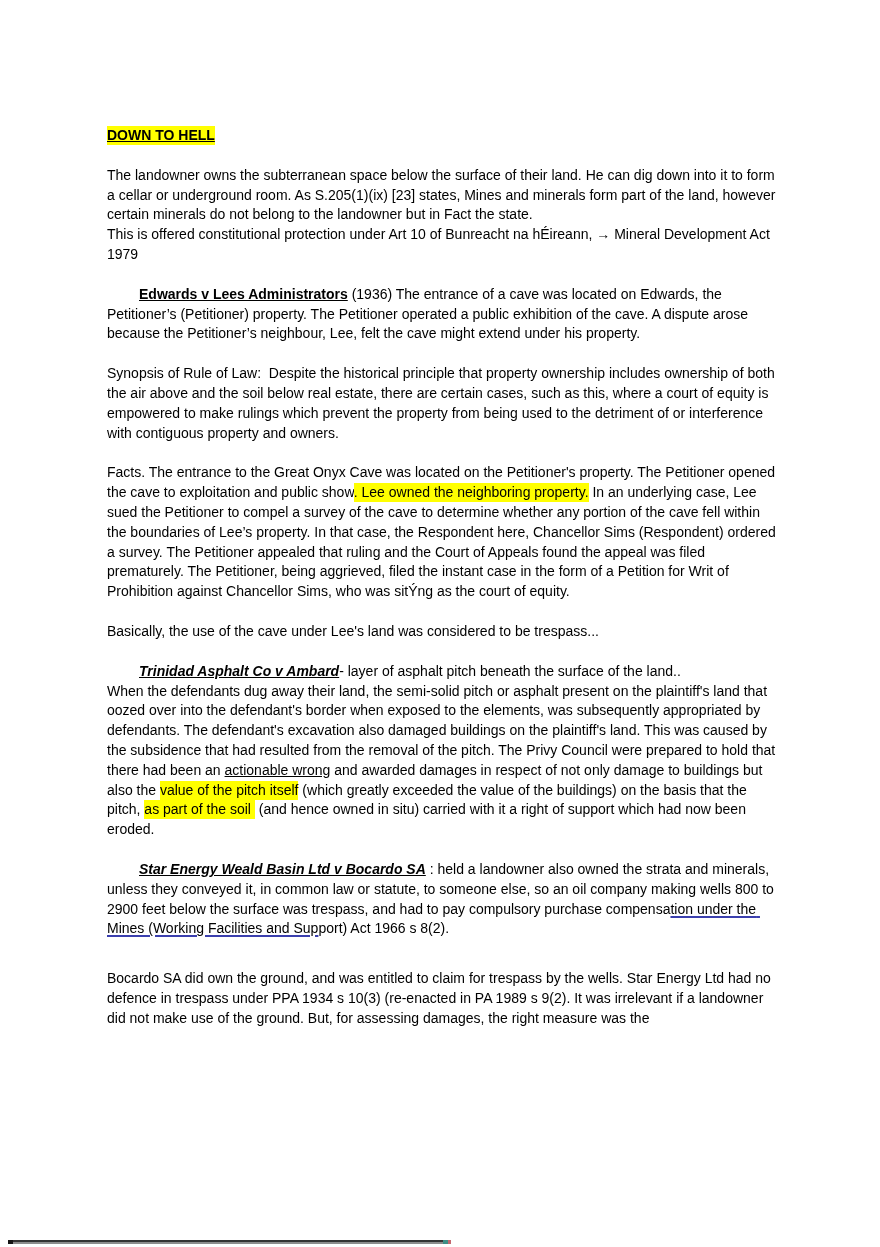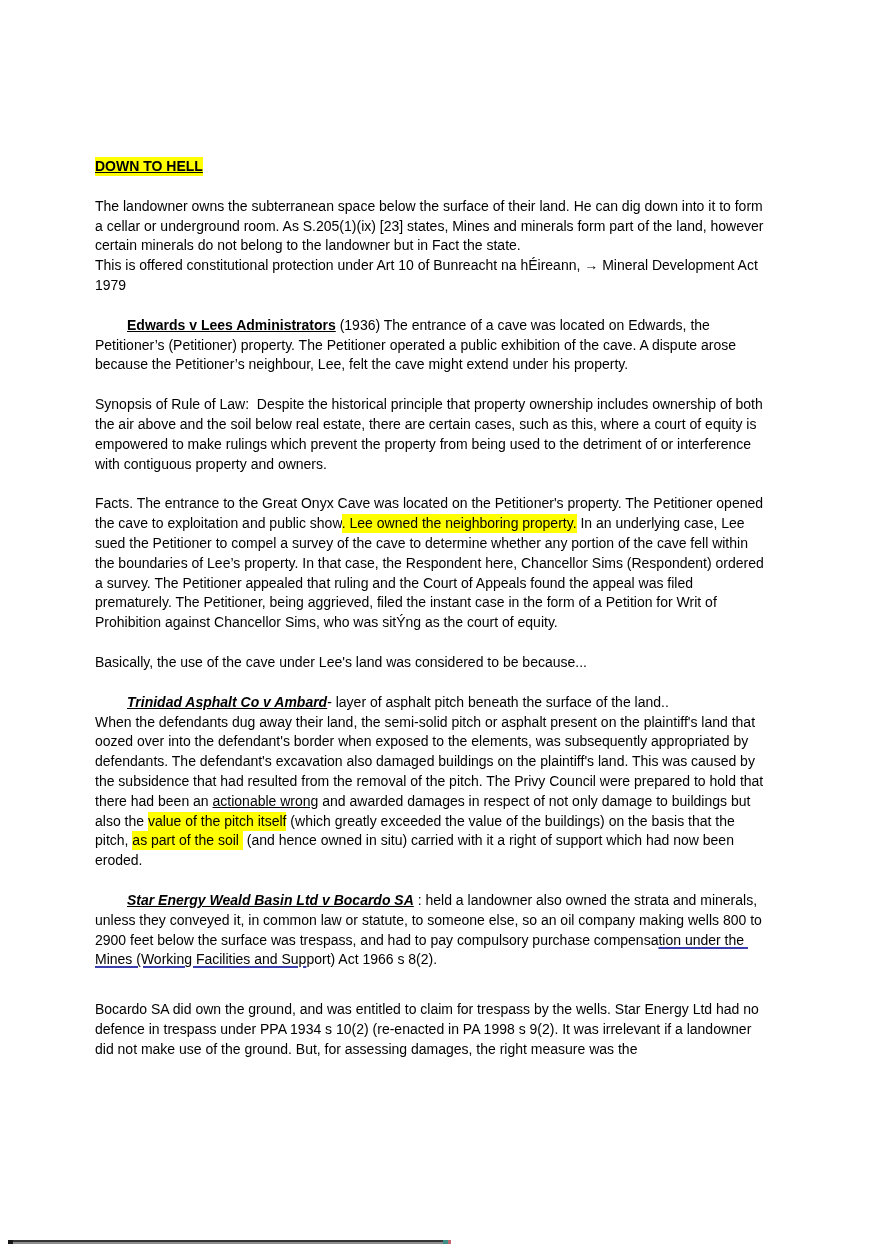--- a/index.html
+++ b/index.html
@@ -10,25 +10,24 @@
   .page {
     position: relative;
     width: 880px;
     height: 1247px;
     background: var(--page-bg, #ffffff);
     overflow: hidden;
     font-family: "Liberation Sans", sans-serif;
   }
   .content {
     position: absolute;
-    left: 95px;
+    left: 107px;
     top: 126px;
     width: 672px;
     color: var(--fg, #000000);
-    margin-top: 31px;
   }
   .para {
     margin: 20px 0 0 0;
     font-size: 14px;
     line-height: 19.8px;
     white-space: pre-wrap;
     color: var(--fg, #000000);
   }
   .para:first-child { margin-top: 0; }
   .para.extra-gap { margin-top: 30px; }
@@ -65,24 +64,24 @@
 </head>
 <body>
 
 <div class="page">
   <div class="content">
       <p class="para"><span class="b u hl">DOWN TO HELL</span></p>
       <p class="para"><span class="">The landowner owns the subterranean space below the surface of their land. He can dig down into it to form a cellar or underground room. As S.205(1)(ix) [23] states, Mines and minerals form part of the land, however certain minerals do not belong to the landowner but in Fact the state.</span><br><span class="">This is offered constitutional protection under Art 10 of Bunreacht na hÉireann, → Mineral Development Act 1979</span></p>
       <p class="para"><span class="b u">Edwards v Lees Administrators</span><span class=""> (1936) The entrance of a cave was located on Edwards, the Petitioner’s (Petitioner) property. The Petitioner operated a public exhibition of the cave. A dispute arose because the Petitioner’s neighbour, Lee, felt the cave might extend under his property.</span></p>
       <p class="para"><span class="">Synopsis of Rule of Law:  Despite the historical principle that property ownership includes ownership of both the air above and the soil below real estate, there are certain cases, such as this, where a court of equity is empowered to make rulings which prevent the property from being used to the detriment of or interference with contiguous property and owners.</span></p>
       <p class="para"><span class="">Facts. The entrance to the Great Onyx Cave was located on the Petitioner's property. The Petitioner opened the cave to exploitation and public show</span><span class="hl">. Lee owned the neighboring property.</span><span class=""> In an underlying case, Lee sued the Petitioner to compel a survey of the cave to determine whether any portion of the cave fell within the boundaries of Lee’s property. In that case, the Respondent here, Chancellor Sims (Respondent) ordered a survey. The Petitioner appealed that ruling and the Court of Appeals found the appeal was filed prematurely. The Petitioner, being aggrieved, filed the instant case in the form of a Petition for Writ of Prohibition against Chancellor Sims, who was sitÝng as the court of equity.</span></p>
-      <p class="para"><span class="">Basically, the use of the cave under Lee's land was considered to be because...</span></p>
+      <p class="para"><span class="">Basically, the use of the cave under Lee's land was considered to be trespass...</span></p>
       <p class="para"><span class="b i">Trinidad Asphalt Co v Ambard</span><span class="">- layer of asphalt pitch beneath the surface of the land..</span><br><span class="">When the defendants dug away their land, the semi-solid pitch or asphalt present on the plaintiff's land that oozed over into the defendant's border when exposed to the elements, was subsequently appropriated by defendants. The defendant's excavation also damaged buildings on the plaintiff's land. This was caused by the subsidence that had resulted from the removal of the pitch. The Privy Council were prepared to hold that there had been an </span><span class="u">actionable wrong</span><span class=""> and awarded damages in respect of not only damage to buildings but also the </span><span class="hl">value of the pitch itself</span><span class=""> (which greatly exceeded the value of the buildings) on the basis that the pitch, </span><span class="hl">as part of the soil </span><span class=""> (and hence owned in situ) carried with it a right of support which had now been eroded.</span></p>
       <p class="para"><span class="b i">Star Energy Weald Basin Ltd v Bocardo SA</span><span class=""> : held a landowner also owned the strata and minerals, unless they conveyed it, in common law or statute, to someone else, so an oil company making wells 800 to 2900 feet below the surface was trespass, and had to pay compulsory purchase compensa</span><span class="bu">tion under the Mines (Working Facilities and Sup</span><span class="">port) Act 1966 s 8(2).</span></p>
-      <p class="para extra-gap"><span class="">Bocardo SA did own the ground, and was entitled to claim for trespass by the wells. Star Energy Ltd had no defence in trespass under PPA 1934 s 10(2) (re-enacted in PA 1998 s 9(2). It was irrelevant if a landowner did not make use of the ground. But, for assessing damages, the right measure was the</span></p>
+      <p class="para extra-gap"><span class="">Bocardo SA did own the ground, and was entitled to claim for trespass by the wells. Star Energy Ltd had no defence in trespass under PPA 1934 s 10(3) (re-enacted in PA 1989 s 9(2). It was irrelevant if a landowner did not make use of the ground. But, for assessing damages, the right measure was the</span></p>
     </div>
   <div class="drawn-line">
     <div class="line-cap"></div>
     <div class="line-main"></div>
     <div class="line-tip-teal"></div>
     <div class="line-tip-red"></div>
   </div>
 </div>
 
 </body></html>

